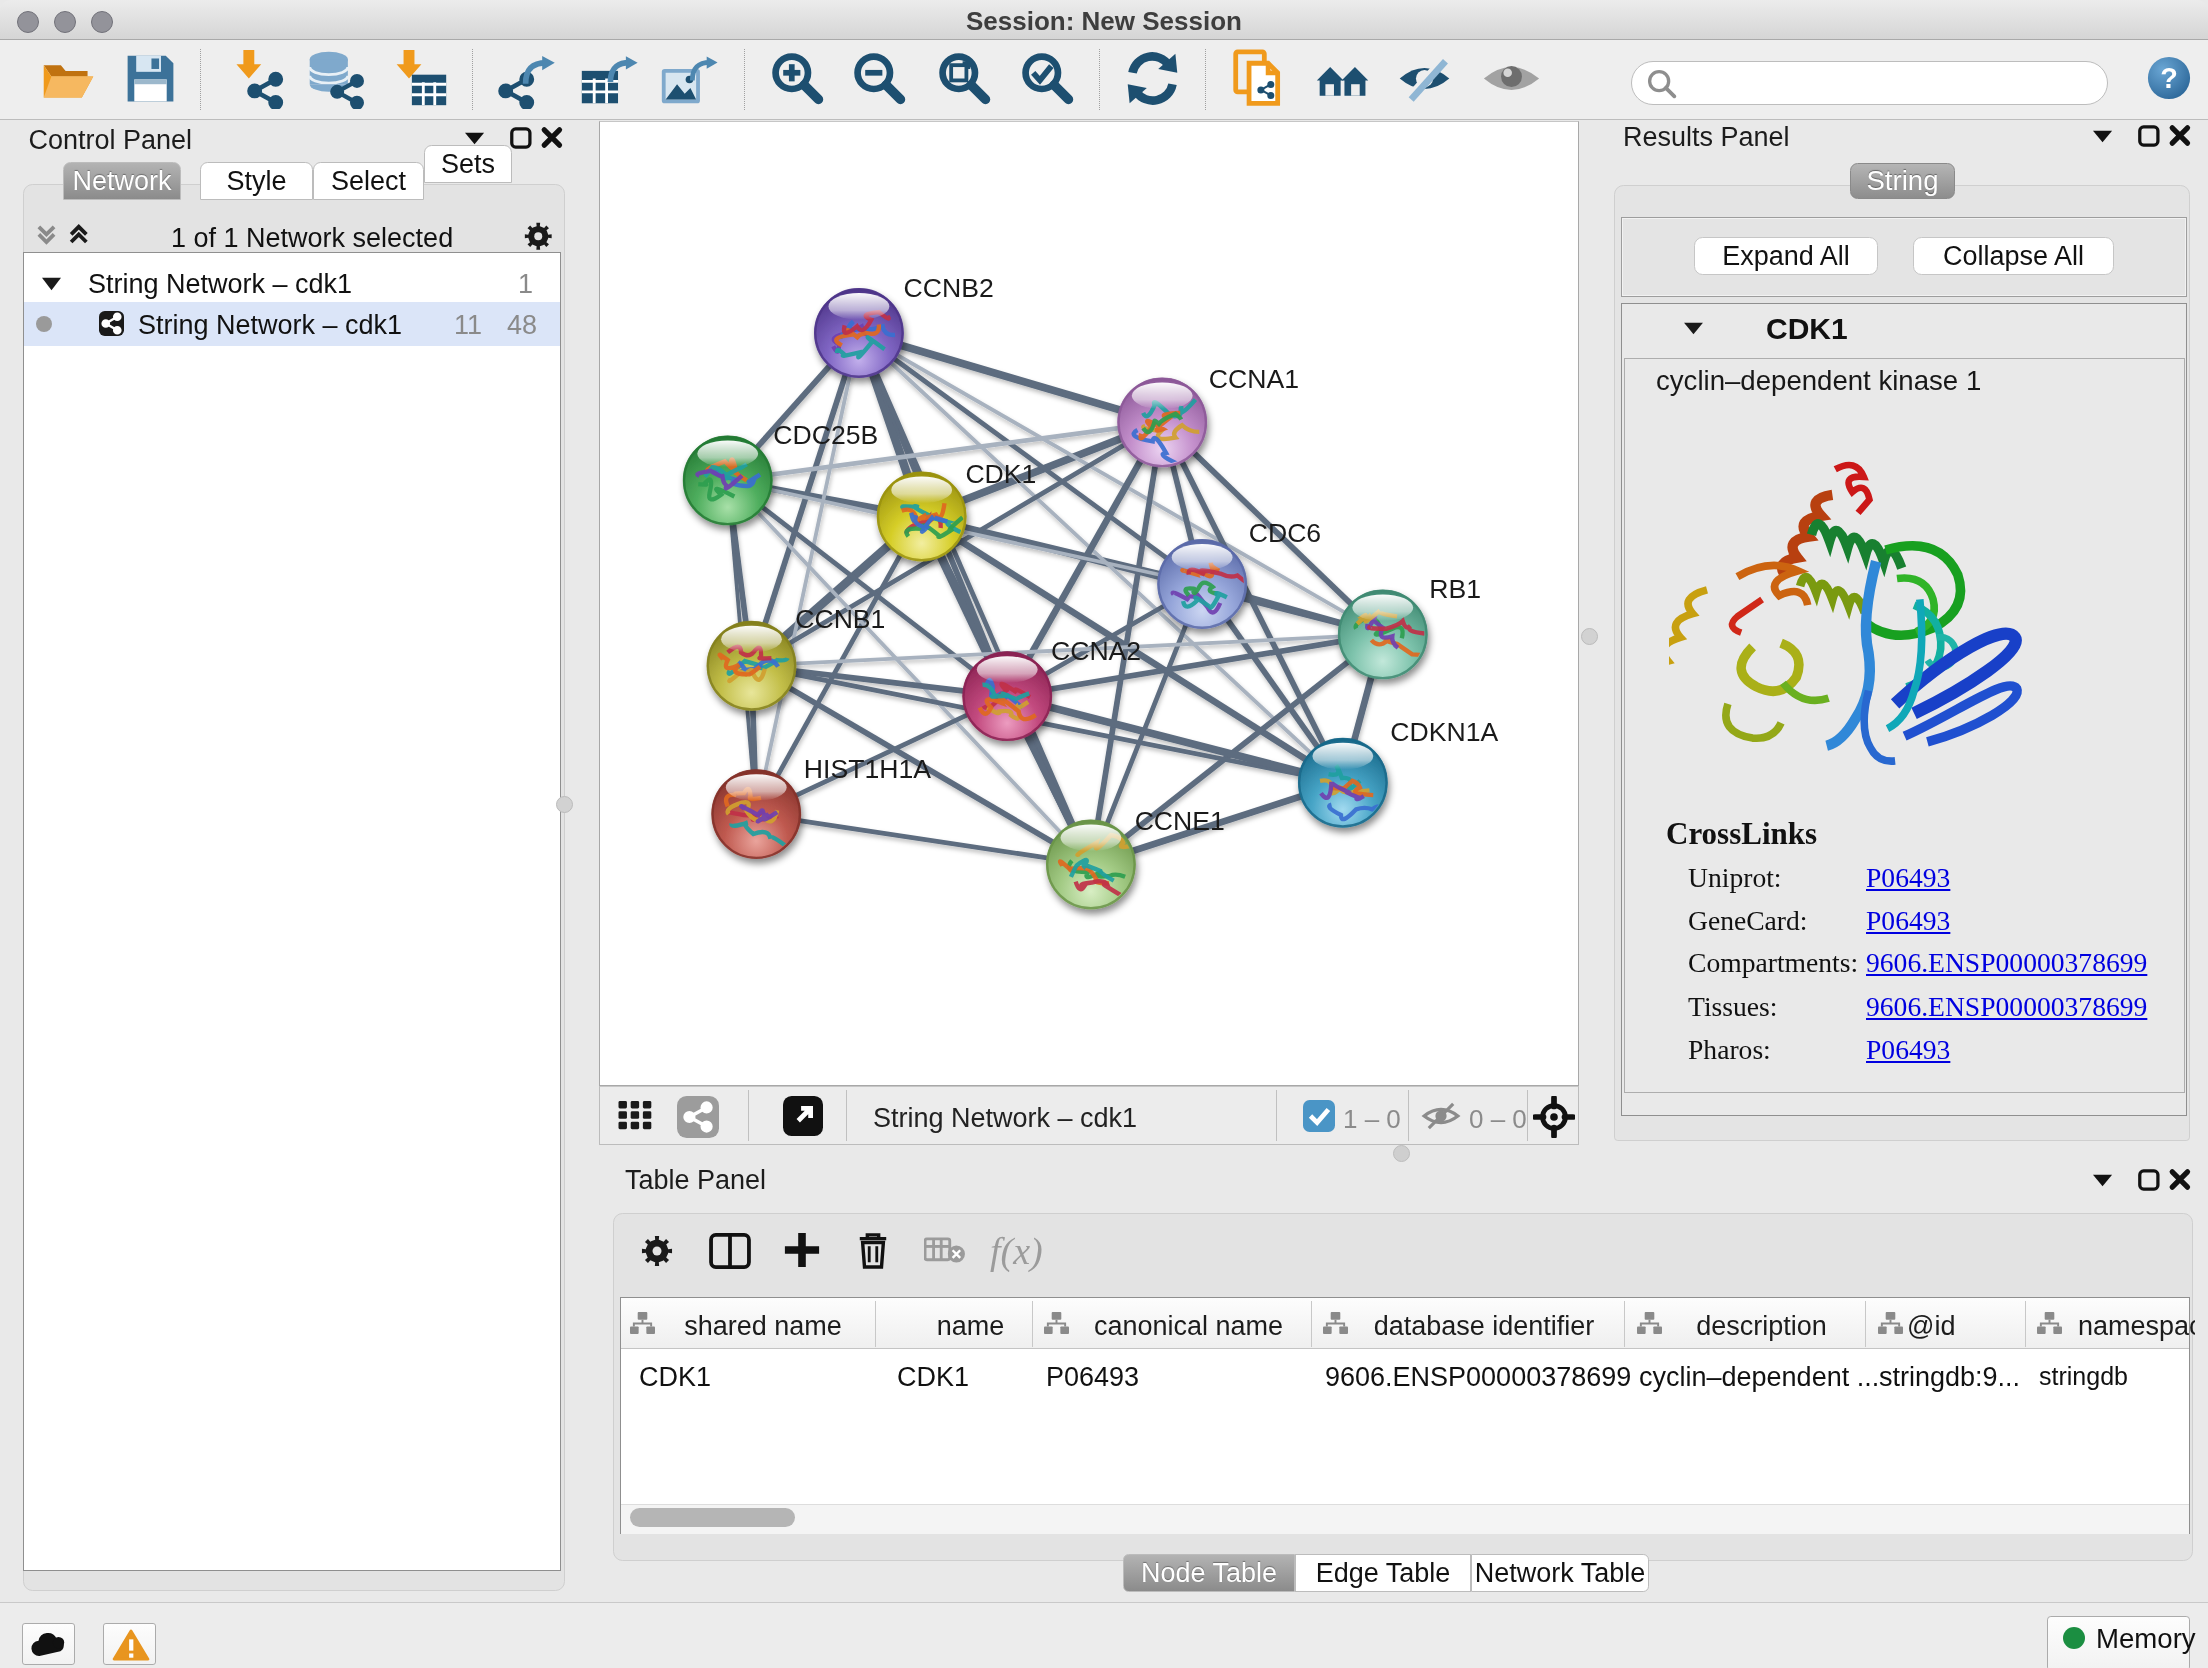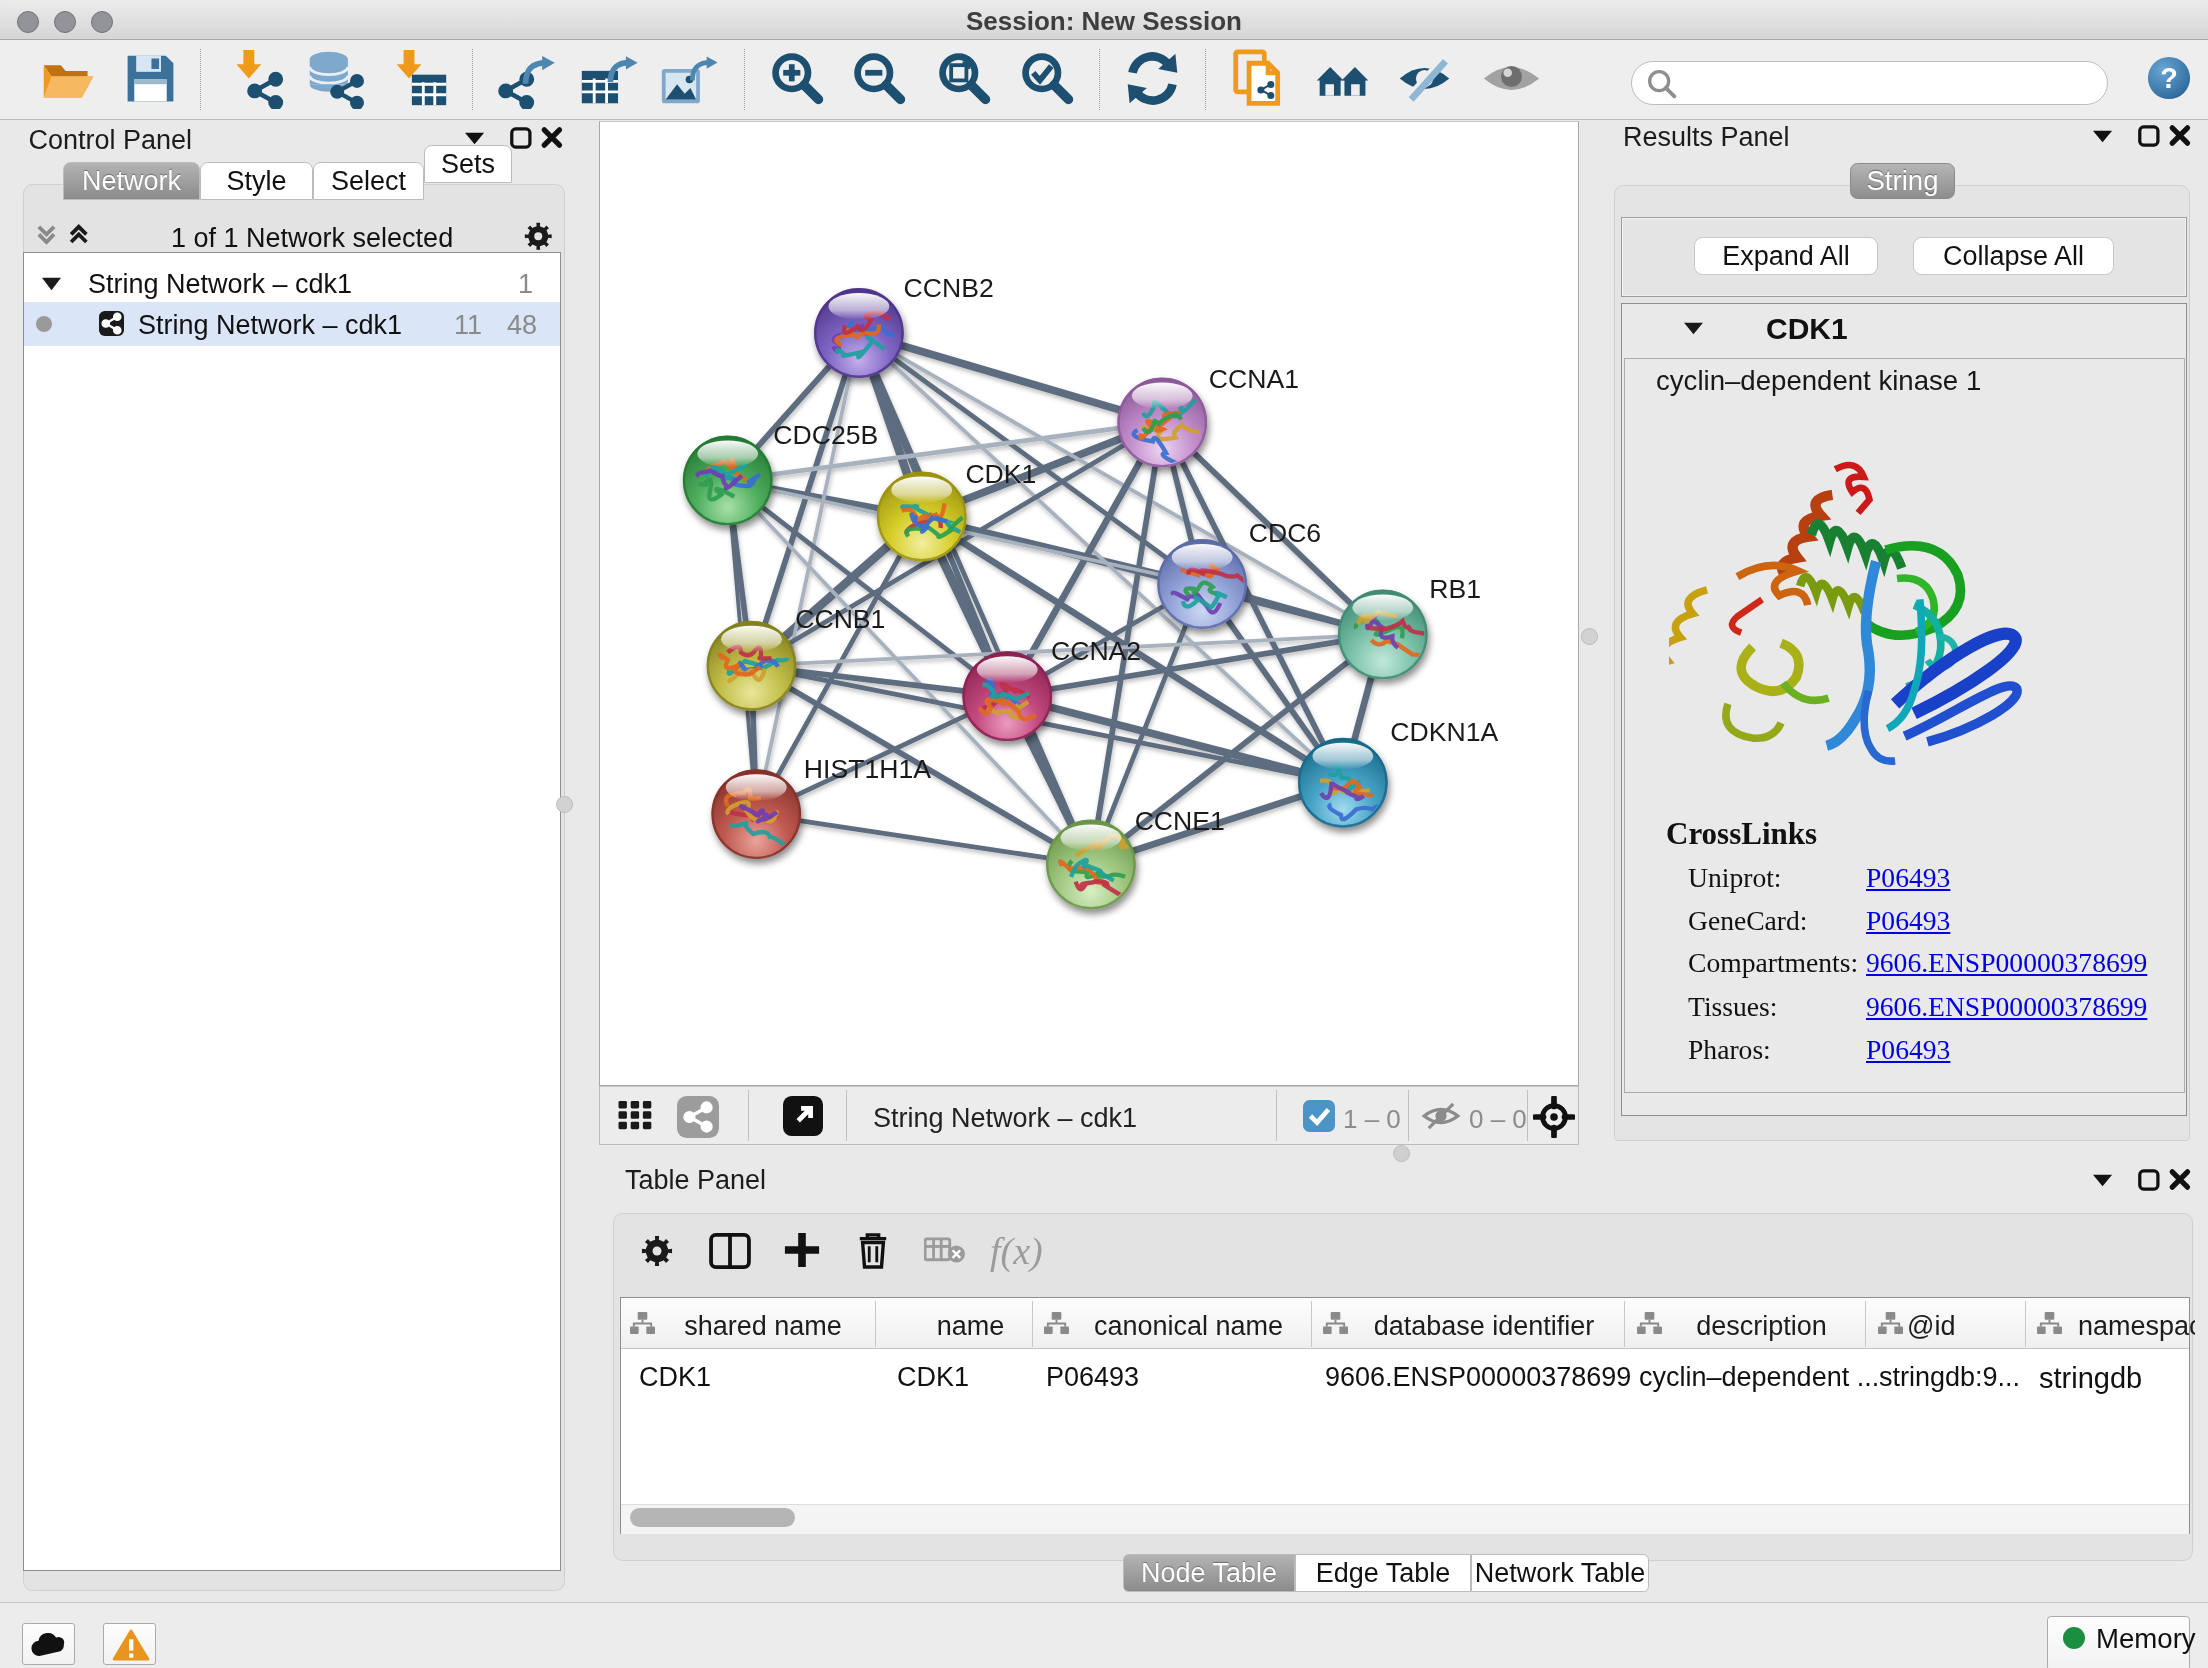--- a/index.html
+++ b/index.html
@@ -176,21 +176,21 @@
       <circle cx="24" cy="24" r="22" fill="url(#hg)"></circle>
       <text x="24" y="34" font-family="Liberation Sans" font-size="30" font-weight="bold" fill="#ffffff" text-anchor="middle">?</text>
     </svg></div>
 <div class="abs panel-title" style="left:28.5px;top:125px">Control Panel</div>
 <svg class="abs" style="left:465px;top:126px" width="105" height="25" viewBox="0 0 110 26">
     <path d="M0 7 L20 7 L10 19 Z" fill="#111"></path>
     <rect x="49" y="3" width="19" height="19" rx="4" fill="none" stroke="#111" stroke-width="3.4"></rect>
     <path d="M83 4 L99 20 M99 4 L83 20" stroke="#111" stroke-width="5.5" stroke-linecap="round"></path>
   </svg>
 <div class="abs" style="left:23px;top:184px;width:542px;height:1407px;background:#e3e3e3;border:1px solid #cfcfcf;border-radius:9.5px"></div>
-<div class="tab tabsel" style="left:63px;top:162px;width:137px;height:38px">Network</div>
+<div class="tab tabsel" style="left:63px;top:162px;width:118px;height:38px">Network</div>
 <div class="tab" style="left:200px;top:162px;width:113px;height:38px">Style</div>
 <div class="tab" style="left:313px;top:162px;width:111px;height:38px">Select</div>
 <div class="tab" style="left:424px;top:145px;width:88px;height:38px">Sets</div>
 <svg class="abs" style="left:36px;top:223px" width="57" height="28.5" viewBox="0 0 60 30">
 <g fill="none" stroke="#8a8a8a" stroke-width="4">
       <path d="M3 4 L11 12 L19 4"></path>
       <path d="M3 12 L11 20 L19 12"></path>
     </g>
 <g fill="none" stroke="#1a1a1a" stroke-width="4">
       <path d="M37 12 L45 4 L53 12"></path>
@@ -727,21 +727,21 @@
       </g>
 <path d="M14 9 L14 13 M5 16 L5 13 L23 13 L23 16" stroke="#8a8a8a" stroke-width="2" fill="none"></path>
     </svg></div>
 <div class="abs" style="left:2078px;top:1311px;width:117px;overflow:hidden;white-space:nowrap;font-size:27px;color:#1c1c1c">namespace</div>
 <div class="abs" style="left:639px;top:1362px;font-size:27px;color:#111">CDK1</div>
 <div class="abs" style="left:897px;top:1362px;font-size:27px;color:#111">CDK1</div>
 <div class="abs" style="left:1046px;top:1362px;font-size:27px;color:#111">P06493</div>
 <div class="abs" style="left:1325px;top:1362px;font-size:27px;color:#111">9606.ENSP00000378699</div>
 <div class="abs" style="left:1639px;top:1362px;font-size:27px;color:#111">cyclin–dependent ...</div>
 <div class="abs" style="left:1879px;top:1362px;font-size:27px;color:#111">stringdb:9...</div>
-<div class="abs" style="left:2039px;top:1362px;font-size:29px;color:#111">stringdb</div>
+<div class="abs" style="left:2039px;top:1362px;font-size:25px;color:#111">stringdb</div>
 <div class="abs" style="left:621px;top:1504px;width:1568px;height:29.5px;background:#f4f4f4;border-top:1px solid #ddd"></div>
 <div class="abs" style="left:630px;top:1508px;width:165px;height:19px;background:#b5b5b5;border-radius:9.5px"></div>
 <div class="tab tabsel" style="left:1123px;top:1554px;width:172px;height:38px;border-radius:5.7px 0 0 5.7px">Node Table</div>
 <div class="tab" style="left:1295px;top:1554px;width:176px;height:38px;border-radius:0">Edge Table</div>
 <div class="tab" style="left:1471px;top:1554px;width:178px;height:38px;border-radius:0 5.7px 5.7px 0">Network Table</div>
 <div class="abs" style="left:0;top:1602px;width:2208px;height:67px;background:#ececec;border-top:1px solid #c9c9c9"></div>
 <div class="wbtn" style="left:22px;top:1623px;width:53px;height:42px">
 <svg width="38" height="27" viewBox="0 0 40 28" style="position:absolute;left:6.7px;top:6.7px">
 <path d="M10 26 a8 8 0 0 1 -1 -16 a10 10 0 0 1 19 -2 a7 7 0 0 1 4 13 z" fill="#111"></path>
 <circle cx="30" cy="12" r="6" fill="#111"></circle>

